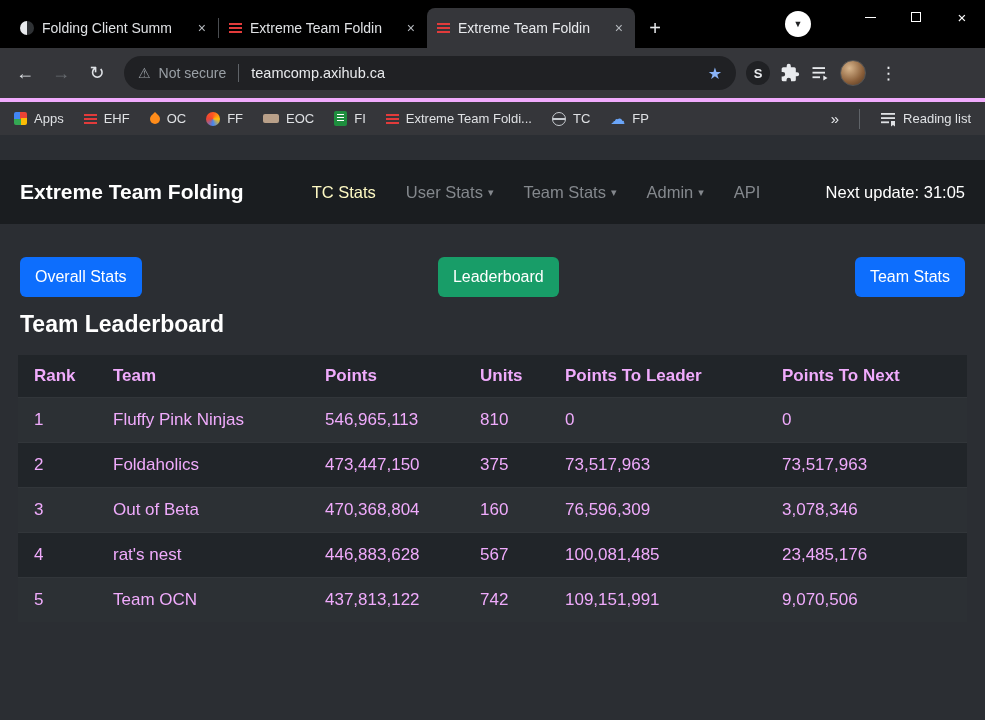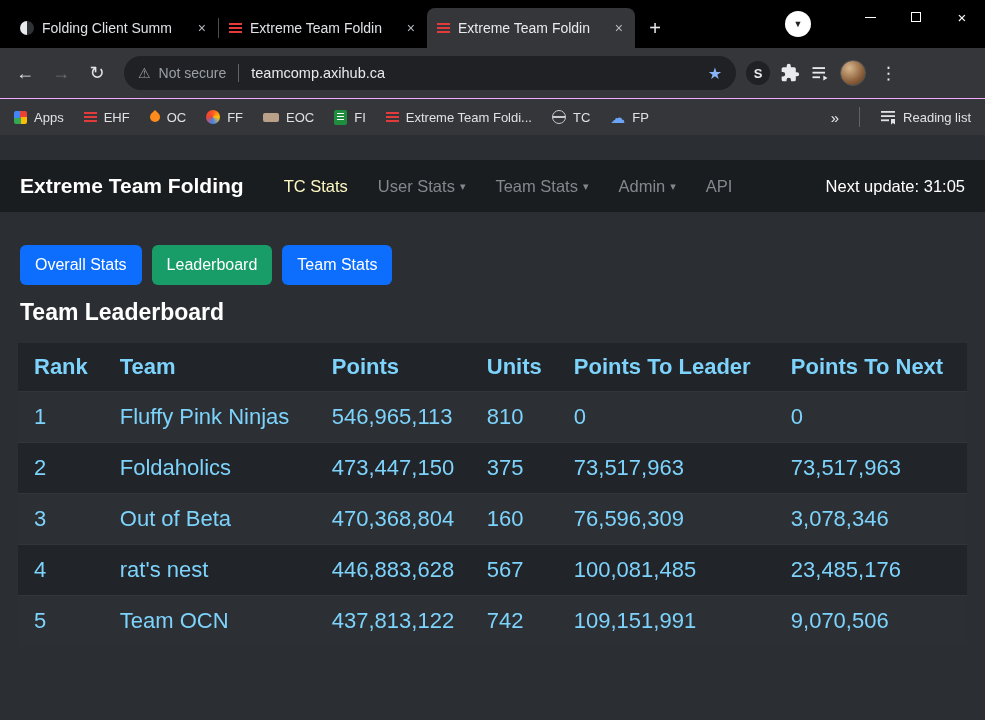--- a/index.html
+++ b/index.html
@@ -32,53 +32,53 @@
   .notsecure { color:#9aa0a6; font-size:14px; white-space:nowrap; }
   .omni-div { width:1px; height:18px; background:#5f6368; margin:0 4px; }
   .url { color:#e8eaed; font-size:14.5px; flex:1; white-space:nowrap; }
   .star { color:#8ab4f8; font-size:16px; }
   .ext-skype { width:24px; height:24px; border-radius:50%; background:#202124; color:#e8eaed; display:grid; place-items:center; font-size:13px; font-weight:bold; }
   .ext-svg { width:20px; height:20px; display:block; }
   .avatar { width:26px; height:26px; border-radius:50%; background:radial-gradient(circle at 35% 30%, #d8b68d, #8a5f3a 60%, #4c3категория) ; background:radial-gradient(circle at 35% 30%, #d8b68d, #8a5f3a 60%, #4c3320); border:1px solid #555; }
   .kebab { color:#e8eaed; font-size:17px; padding:0 4px; }
 
   
-  .bookmarks { height:37px; background:#35363a; border-top:1px solid #f0abfc; display:flex; align-items:center; padding:0 14px; gap:20px; flex:0 0 37px; }
+  .bookmarks { height:37px; background:#35363a; border-top:4px solid #f0abfc; display:flex; align-items:center; padding:0 14px; gap:20px; flex:0 0 37px; }
   .bm { display:flex; align-items:center; gap:7px; font-size:13px; color:#dfe1e4; white-space:nowrap; }
   .bm-spacer { flex:1; }
   .apps-ic { width:13px; height:13px; border-radius:2px; background:conic-gradient(#ea4335 0 25%, #fbbc05 0 50%, #34a853 0 75%, #4285f4 0 100%); }
   .etf-ic { width:13px; height:10px; background:repeating-linear-gradient(to bottom, #e23b3b 0 2px, transparent 2px 4px); }
   .flame-ic { width:10px; height:10px; background:#ff8c1a; border-radius:0 50% 50% 50%; transform:rotate(45deg); }
   .ff-ic { width:14px; height:14px; border-radius:50%; background:conic-gradient(#ff5722, #ffc107, #4285f4, #ea4335, #ff5722); }
   .eoc-ic { width:16px; height:9px; background:#b9a089; border-radius:2px; }
   .fi-ic { width:13px; height:15px; background:#1e8e3e; border-radius:2px; display:grid; place-items:center; }
   .fi-grid { width:7px; height:9px; background:repeating-linear-gradient(to bottom, #fff 0 1px, transparent 1px 3px); }
   .tc-ic { width:14px; height:14px; border-radius:50%; border:1.5px solid #c7cbd0; background:linear-gradient(transparent 42%, #c7cbd0 42% 58%, transparent 58%); }
   .cloud-ic { color:#6aa5f8; font-size:15px; line-height:1; }
   .bm-chevrons { color:#e8eaed; font-size:15px; }
   .bm-div { width:1px; height:20px; background:#5f6368; }
 
   
   .page { flex:1; background:#2b2e33; color:#fff; overflow:hidden; }
-  .site-navbar { margin-top:25px; height:52px; background:#1a1d20; display:flex; align-items:center; padding:0 20px; }
+  .site-navbar { margin-top:25px; height:64px; background:#1a1d20; display:flex; align-items:center; padding:0 20px;gap:28px; }
   .brand { font-size:21px; font-weight:bold; color:#fff; margin-right:40px; white-space:nowrap; }
   .navlinks { display:flex; align-items:center; gap:30px; }
   .navlink { font-size:16.5px; color:#84888d; display:flex; align-items:center; gap:5px; white-space:nowrap; }
   .navlink.active { color:#fef9c3; }
   .caret { font-size:11px; }
   .next-update { margin-left:auto; font-size:16.5px; color:#fff; white-space:nowrap;padding-left:6px; }
 
-  .btn-row { display:flex; gap:10px; margin:33px 20px 0; }
+  .btn-row { display:flex; gap:10px; margin:33px 20px 0;justify-content:space-between; }
   .btn { border:none; border-radius:6px; color:#fff; font-size:16px; padding:11px 15px; font-family:"Liberation Sans", sans-serif; cursor:pointer; }
   .btn.primary { background:#0d6efd; }
   .btn.success { background:#189d68; }
 
   .page-heading { font-size:23px; font-weight:bold; margin:14px 0 0 20px; }
 
-  table.lb { width:calc(100% - 36px); margin:17px 18px 0; border-collapse:collapse; background:#212529; font-size:22px; color:#7dd3fc; }
+  table.lb { width:calc(100% - 36px); margin:17px 18px 0; border-collapse:collapse; background:#212529; font-size:17px; color:#f0abfc; }
   table.lb th, table.lb td { text-align:left; padding:12px 16px; border-top:1px solid #32363a; }
   table.lb thead th { border-top:none; font-weight:bold; padding:11px 16px; }
   table.lb tbody tr:nth-child(odd) { background:#2c3034; }
   col.c-rank{width:79px} col.c-team{width:212px} col.c-points{width:155px} col.c-units{width:85px} col.c-ptl{width:217px}
 </style>
 </head>
 <body>
 
 <div class="window">
 

